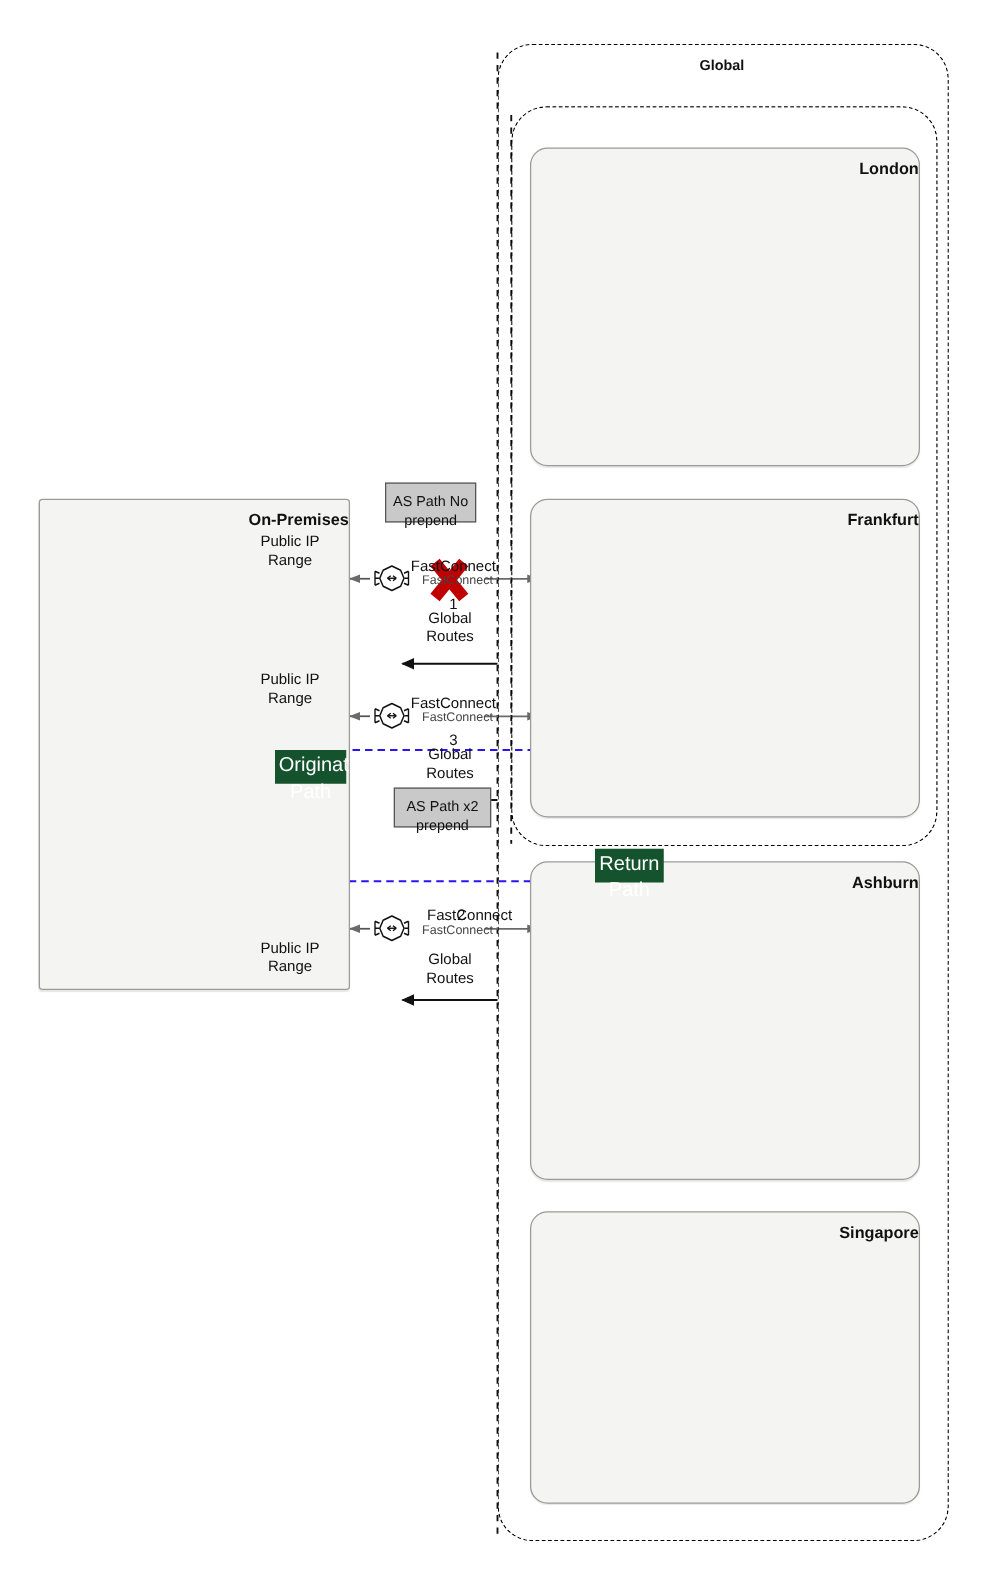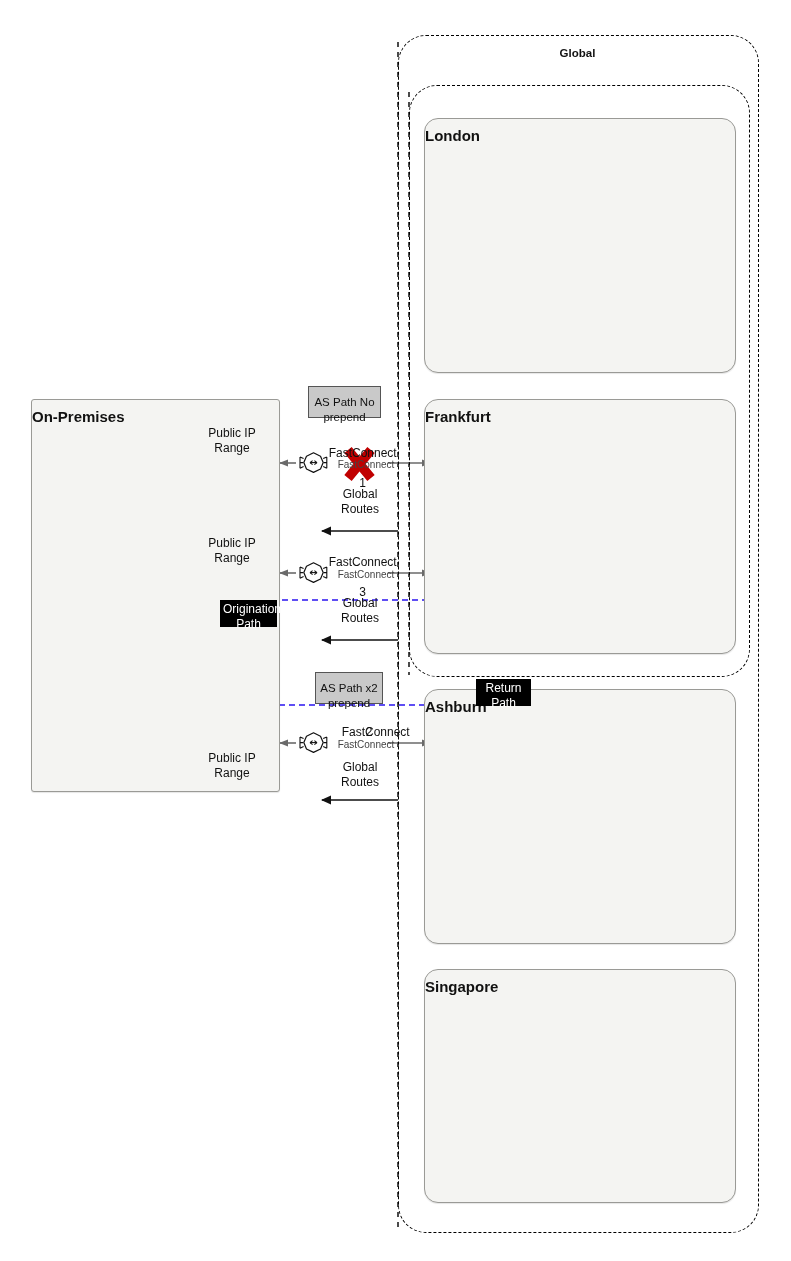--- a/index.html
+++ b/index.html
@@ -9,34 +9,34 @@
   #stage{position:absolute;left:0;top:0;width:791px;height:1261px;overflow:hidden;}
 
   
   .dashbox{position:absolute;border:1.6px dashed #000;border-radius:28px;background:transparent;}
   .region{position:absolute;background:#f4f4f2;border:1px solid #9a9a96;border-radius:14px;
           box-shadow:0 1px 1px rgba(0,0,0,.10);}
   .onprem{position:absolute;background:#f4f4f2;border:1px solid #9a9a96;border-radius:3px;
           box-shadow:0 1px 1px rgba(0,0,0,.10);}
 
   .ctitle{position:absolute;width:100%;text-align:center;font-weight:bold;font-size:11.5px;color:#111;}
-  .rtitle{position:absolute;width:100%;text-align:left;font-weight:bold;font-size:15px;color:#111;top:8px;}
+  .rtitle{position:absolute;width:100%;text-align:right;font-weight:bold;font-size:13px;color:#111;top:8px;}
 
   
   .lbl{position:absolute;font-size:12px;color:#111;text-align:center;line-height:15px;white-space:pre;}
   .lbl.small{font-size:10px;color:#444;}
 
   
   .asbadge{position:absolute;background:#c9c9c9;border:1.4px solid #555;
            font-size:11.5px;color:#111;text-align:center;line-height:15px;
            padding:8px 4px;box-sizing:border-box;}
 
   
-  .bluebadge{position:absolute;background:#000000;color:#fff;font-size:12px;
-             text-align:center;line-height:15px;padding:2px 3px;box-sizing:border-box;}
+  .bluebadge{position:absolute;background:#14532d;color:#fff;font-size:16px;
+             text-align:center;line-height:21px;padding:2px 3px;box-sizing:border-box;}
 
   
   #wires{position:absolute;left:0;top:0;width:791px;height:1261px;pointer-events:none;}
 </style>
 </head>
 <body>
 
 <div id="stage">
 
   <svg id="wires" viewBox="0 0 791 1261" xmlns="http://www.w3.org/2000/svg">
@@ -140,21 +140,21 @@
   <div class="lbl" style="left:189px;top:536px;width:86px;">Public IP
 Range</div>
   <div class="lbl" style="left:311px;top:540px;width:90px;">
     <span>FastConnect</span><br>
     <span>3</span>
   </div>
   <div class="lbl small" style="left:331px;top:567px;width:70px;">FastConnect</div>
   <div class="lbl" style="left:317px;top:596px;width:86px;">Global
 Routes</div>
 
-  <div class="asbadge" style="left:315px;top:672px;width:68px;height:32px;">AS Path x2
+  <div class="asbadge" style="left:315px;top:630px;width:78px;height:32px;">AS Path x2
 prepend</div>
   <div class="lbl" style="left:324px;top:710px;width:90px;">
     <span>FastConnect</span>
   </div>
   <div class="lbl" style="left:324px;top:725px;width:90px;">2</div>
   <div class="lbl small" style="left:331px;top:737px;width:70px;">FastConnect</div>
   <div class="lbl" style="left:317px;top:760px;width:86px;">Global
 Routes</div>
   <div class="lbl" style="left:189px;top:751px;width:86px;">Public IP
 Range</div>

